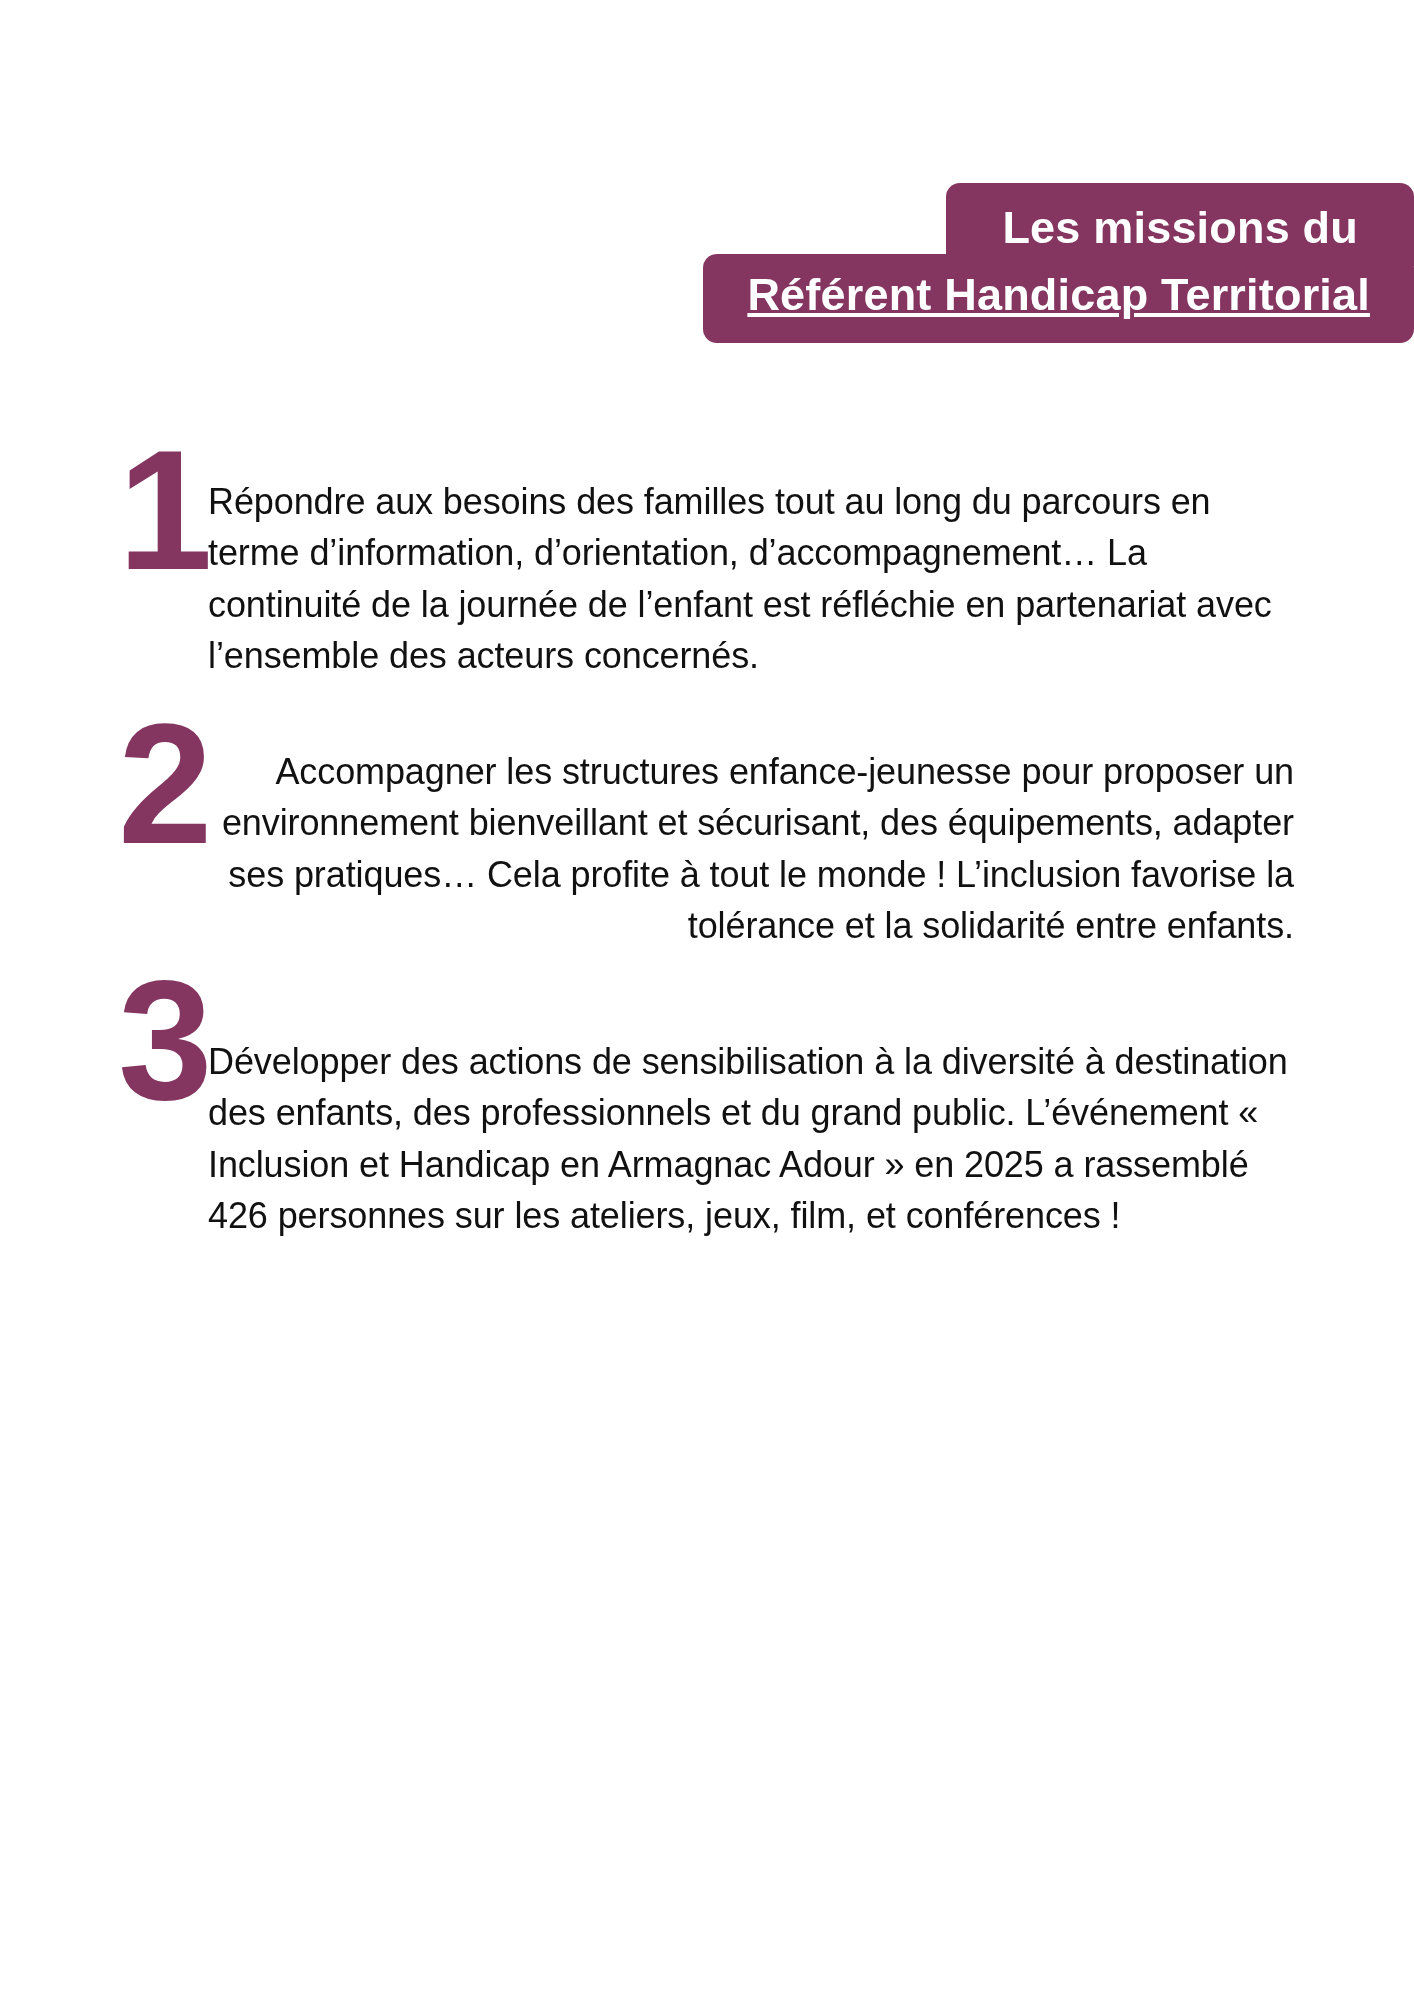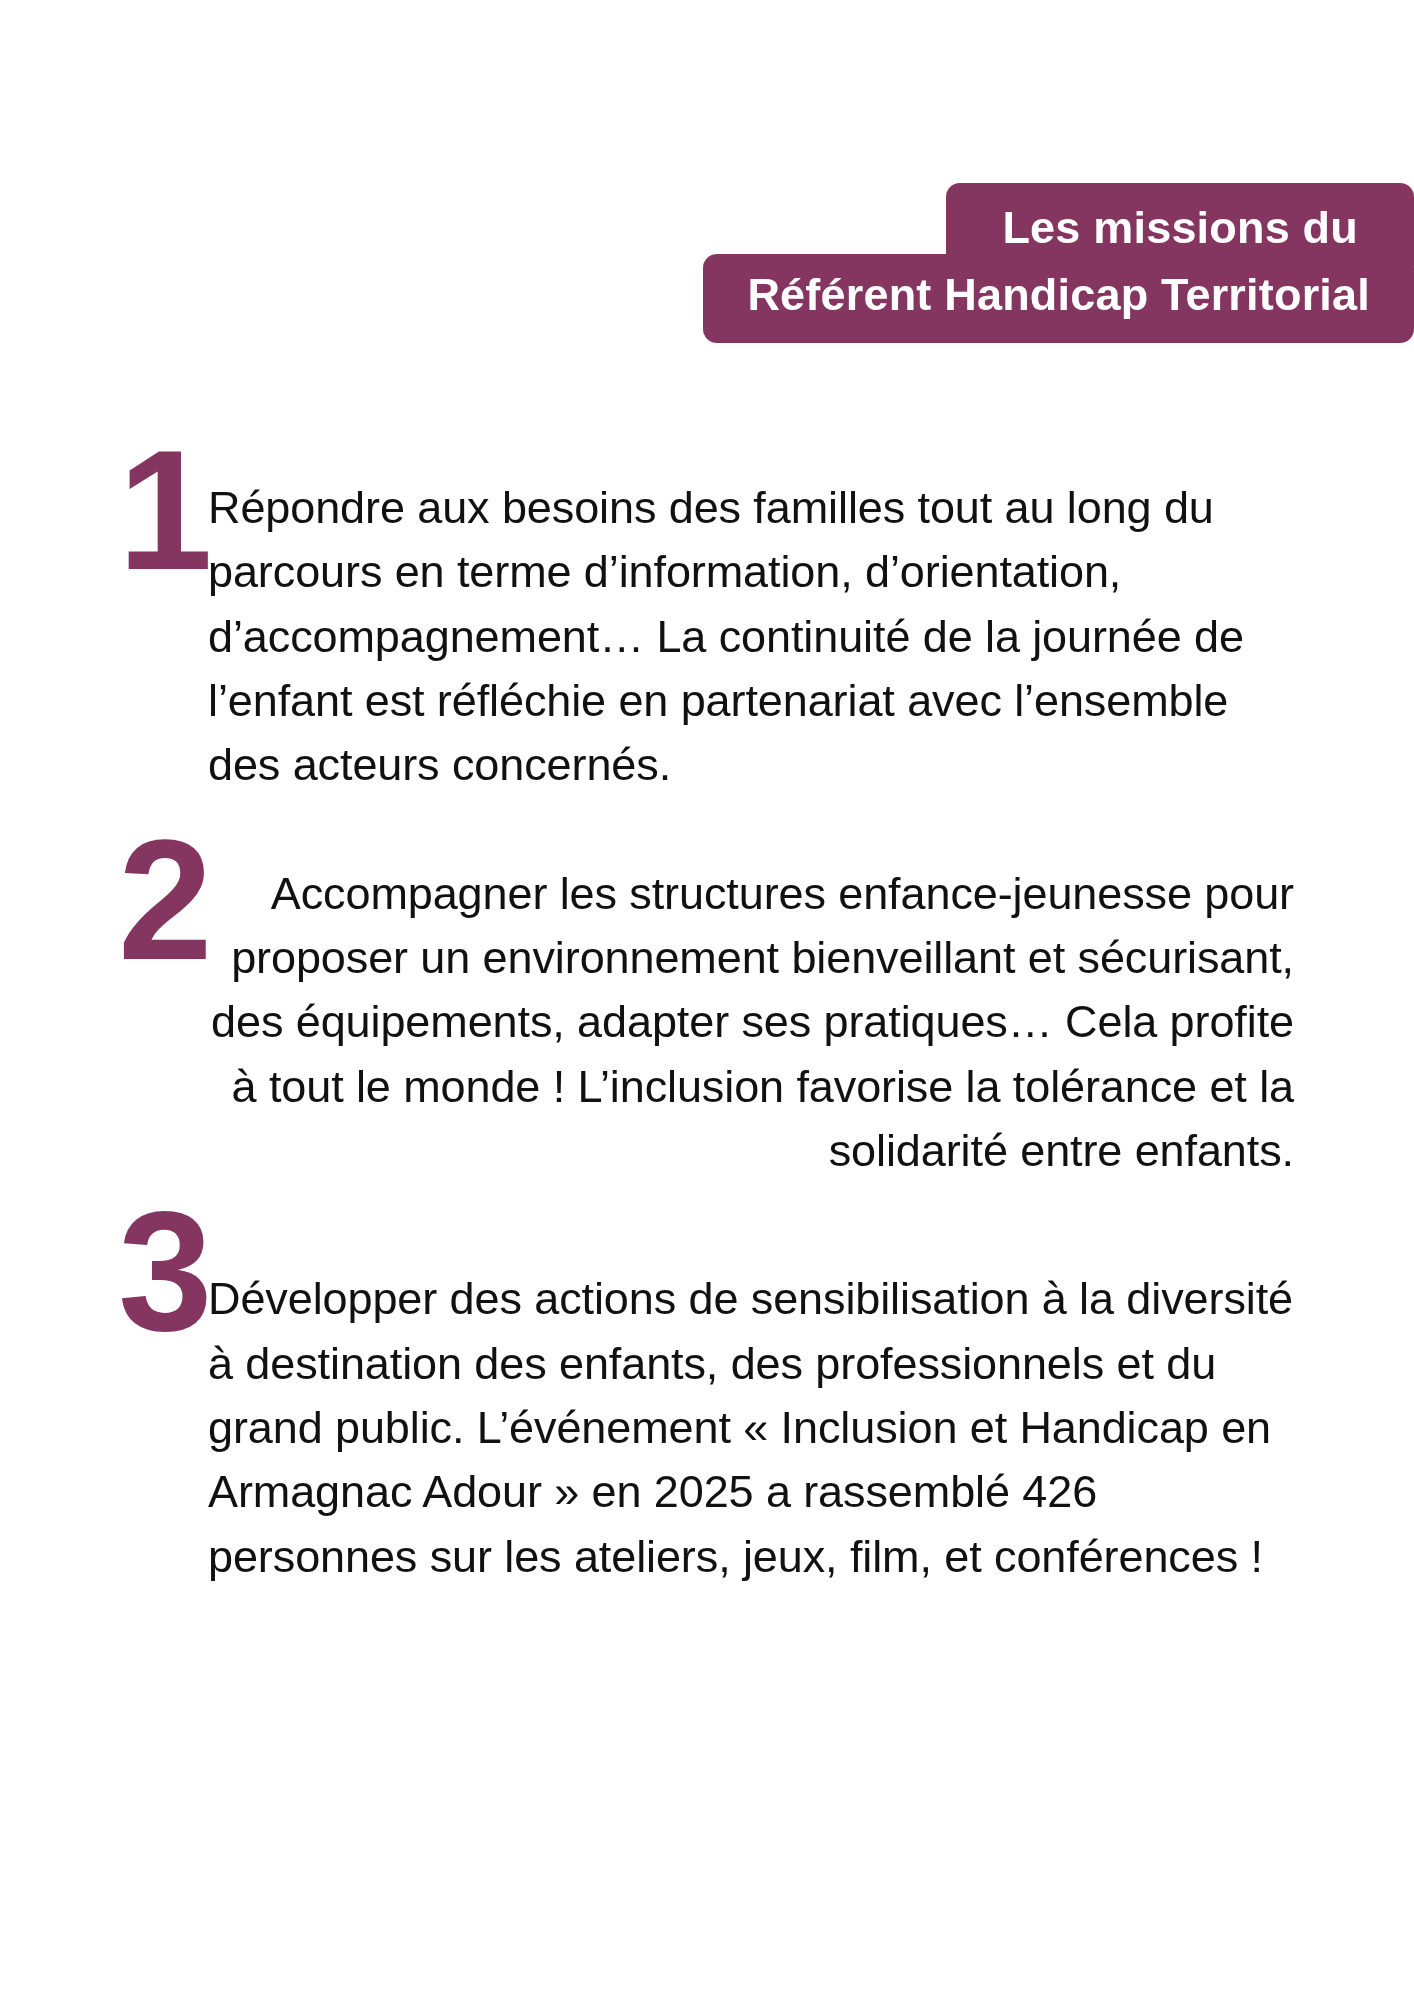--- a/index.html
+++ b/index.html
@@ -55,20 +55,21 @@
     font-weight: bold;
     line-height: 1.0;
     letter-spacing: 0.2px;
     border-radius: 14px;
     padding: 18px 44px 26px 44px;
     text-align: center;
     margin-top: -12px;
     position: relative;
     z-index: 1;
     white-space: nowrap;
+    text-decoration: underline;
   }
 
   
   .missions {
     position: absolute;
     left: 0;
     top: 470px;
     width: 1414px;
   }
   .mission {
@@ -87,21 +88,21 @@
     font-size: 170px;
     line-height: 0.80;
     letter-spacing: -3px;
     text-align: left;
     margin-top: -24px;
     user-select: none;
   }
   .mission-text {
     flex: 1 1 auto;
     color: #111111;
-    font-size: 45px;
+    font-size: 36px;
     line-height: 1.43;
     letter-spacing: -0.1px;
     padding-right: 120px;
     margin-left: -6px;
   }
   .mission-text p {
     margin: 0;
   }
 
   

